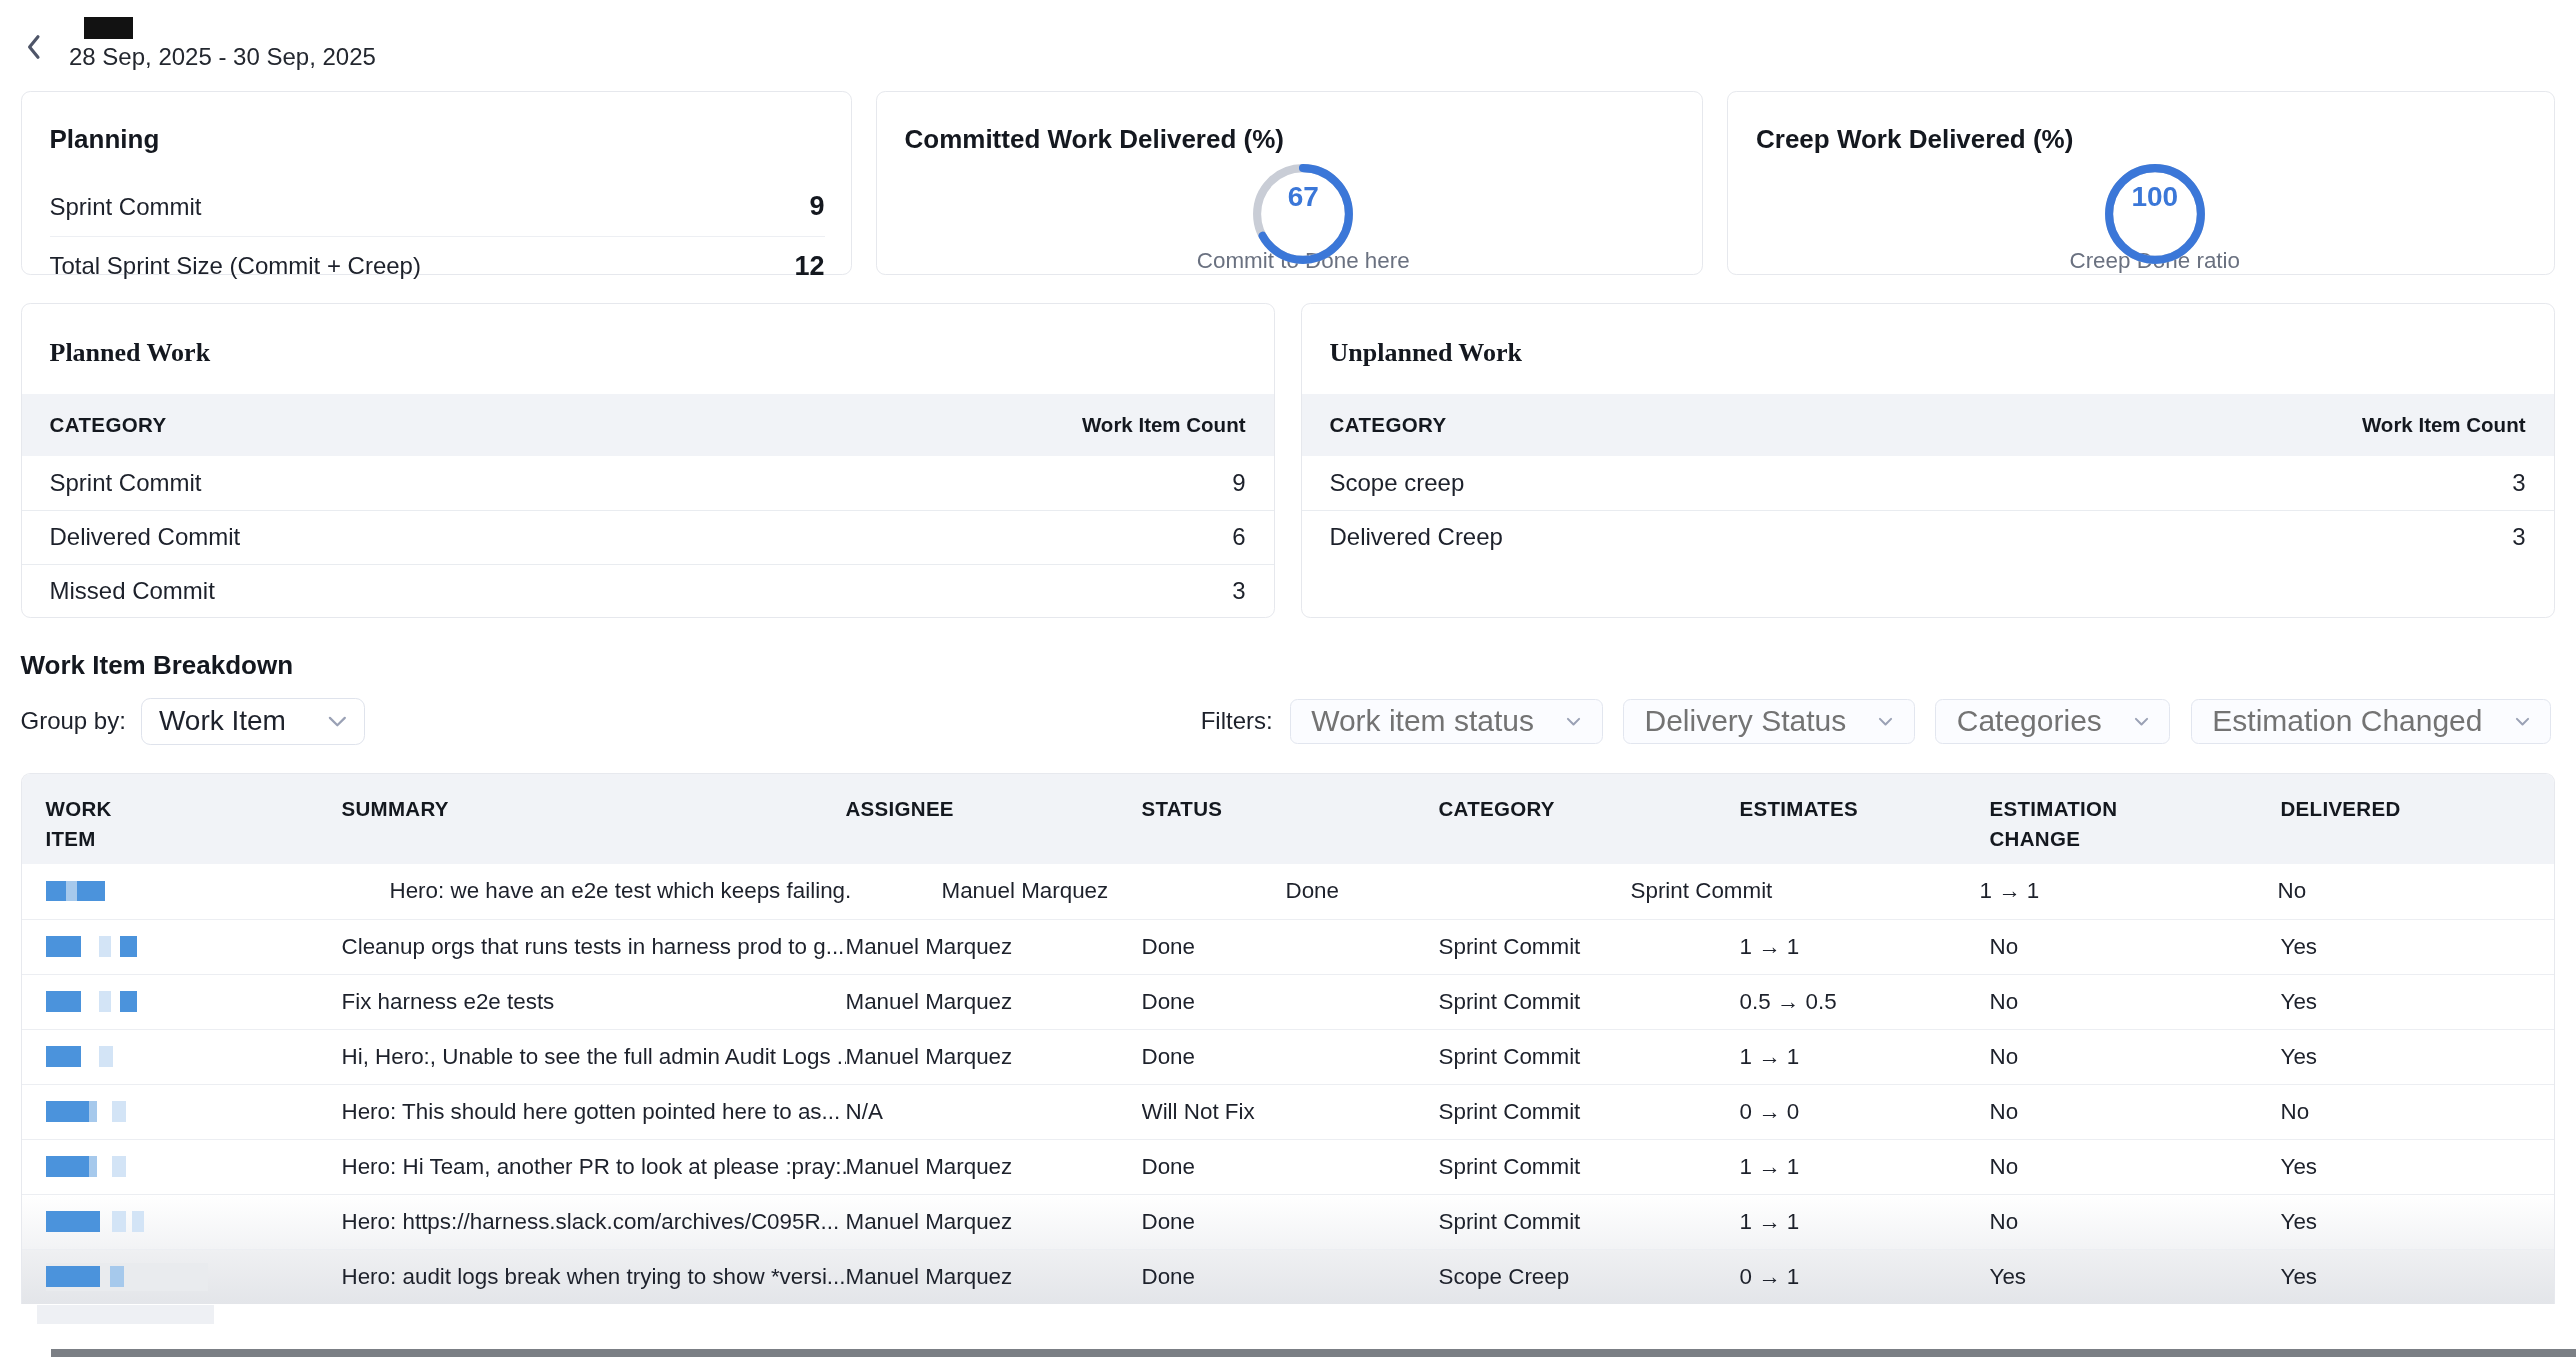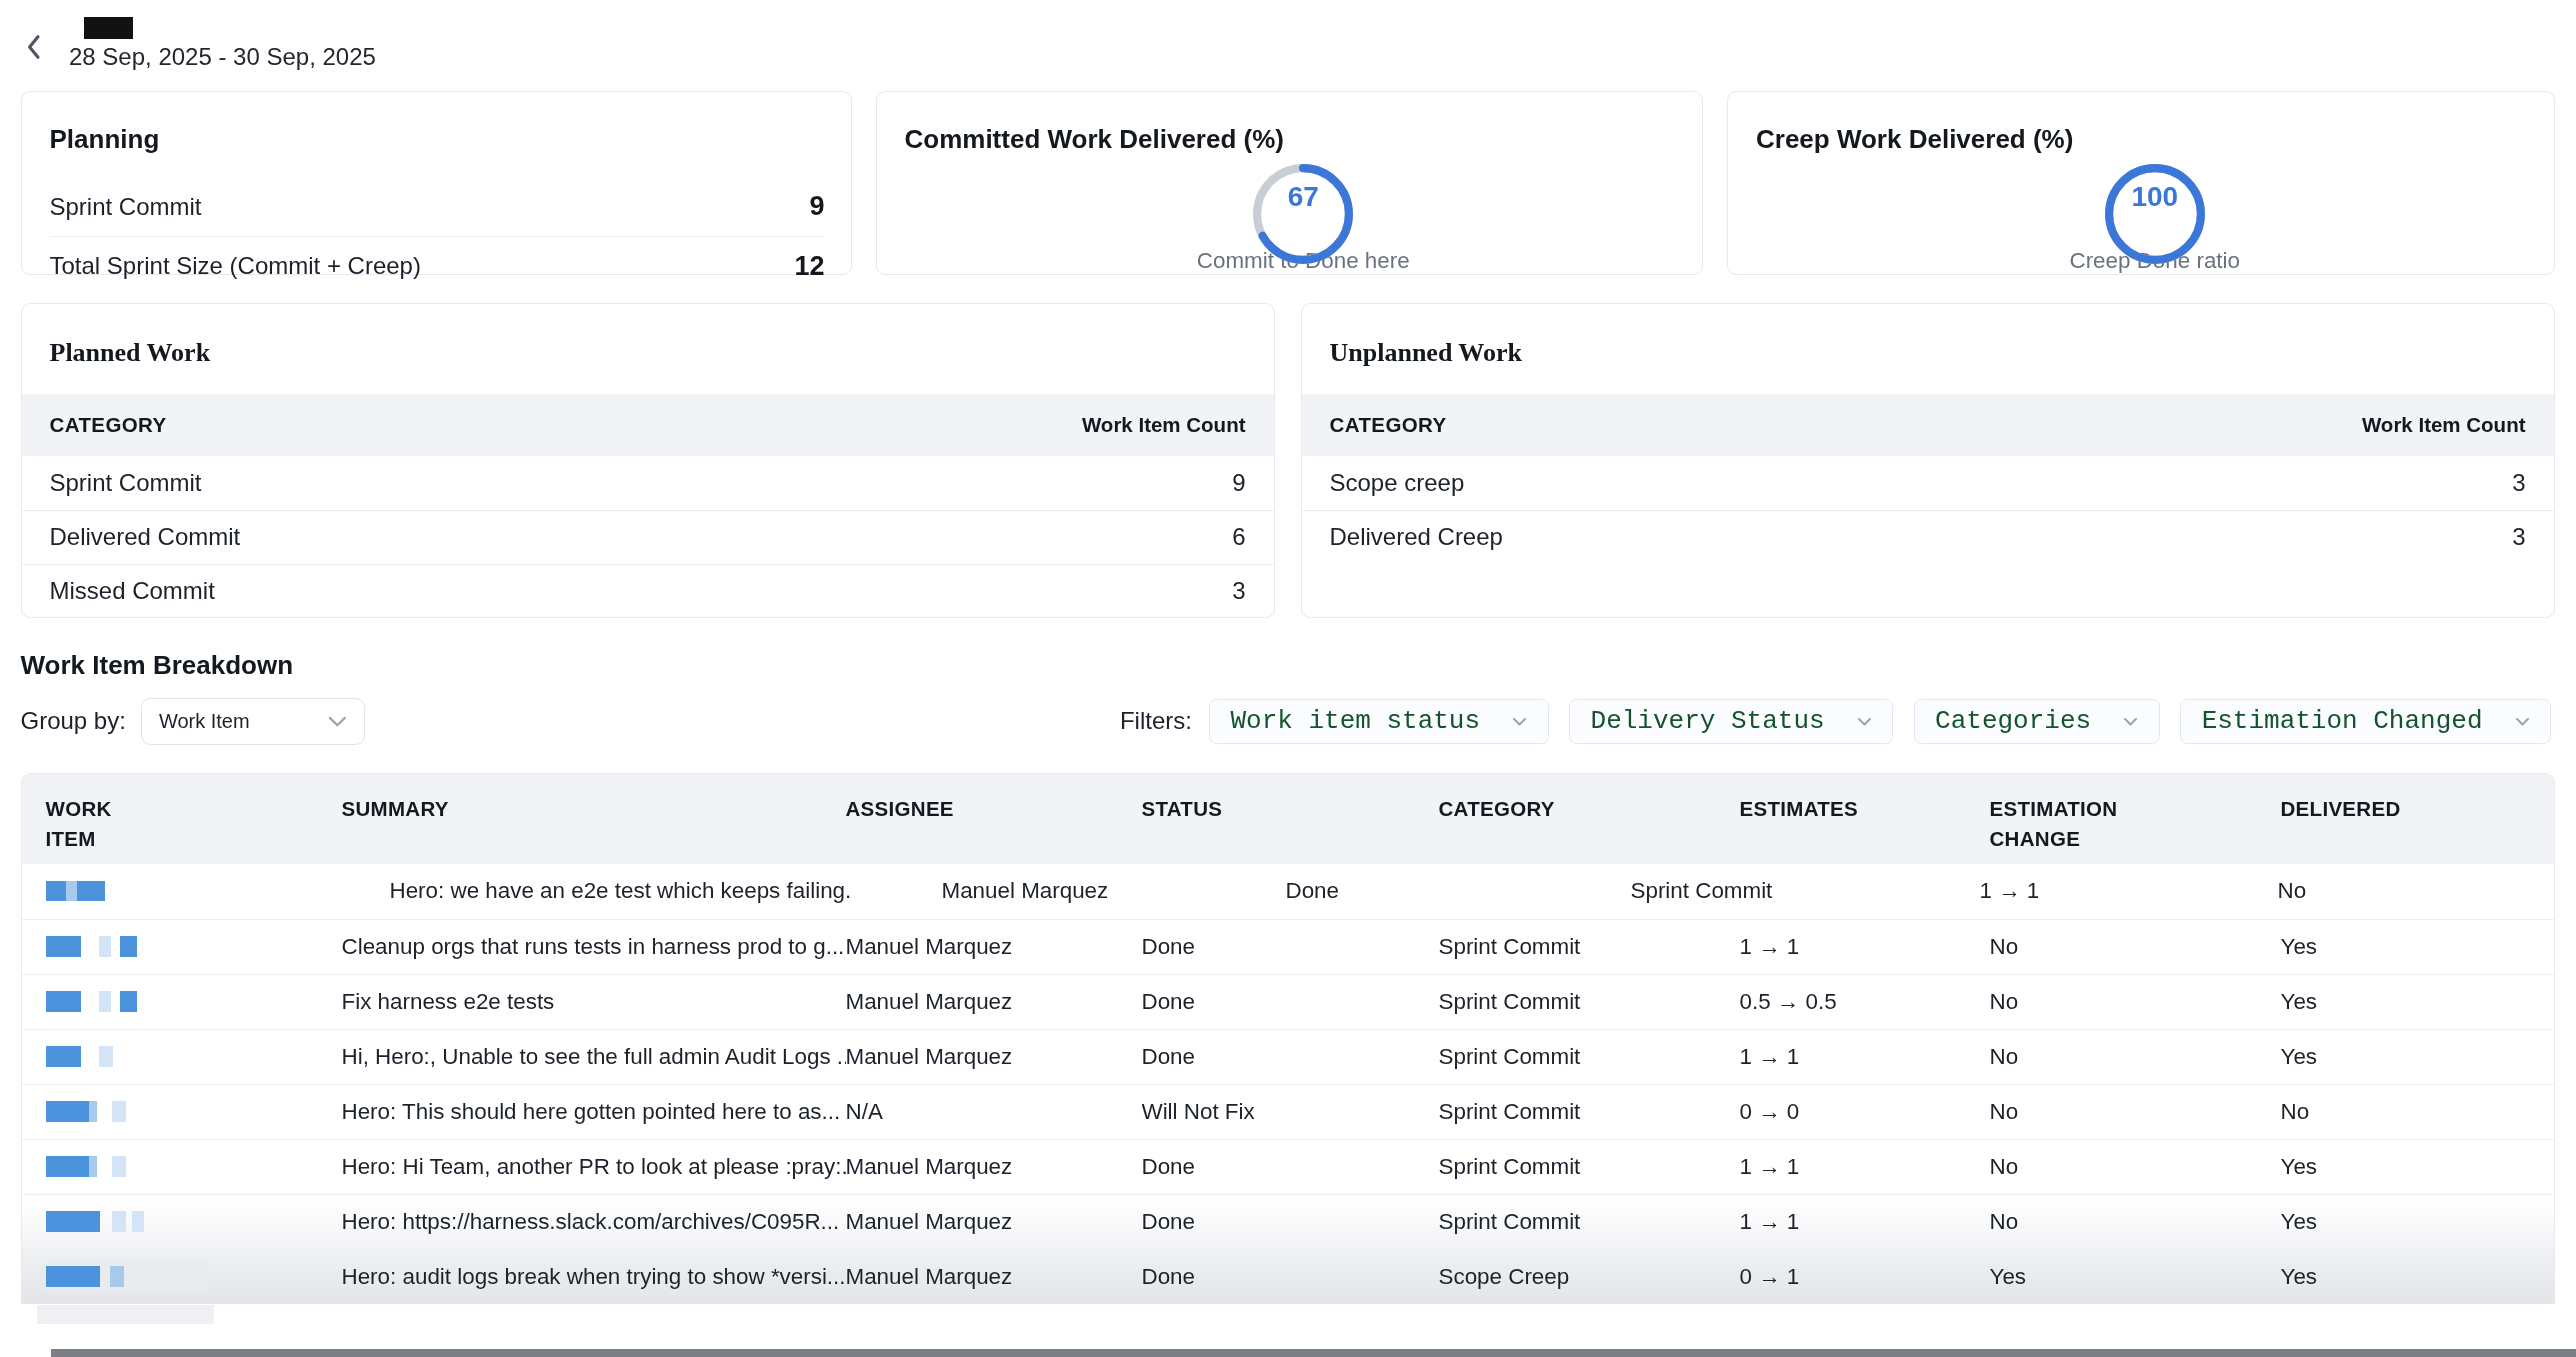--- a/index.html
+++ b/index.html
@@ -45,27 +45,27 @@
   .mini-row + .mini-row { border-top:0.9px solid #e9ecf0; margin:0; }
   .mini-row .v { font-size:24px; color:#1d212b; }
 
   
   .breakdown-title { margin:32px 0 0 20.5px; font-size:26px; font-weight:700; color:#14181f; }
   .controls { display:flex; align-items:center; margin:17px 25px 0 20.5px; }
   .groupby-label { font-size:24px; color:#1d212b; margin-right:15px; }
   .select-box { display:inline-flex; align-items:center; justify-content:space-between;
                 width:224px; height:47px; padding:0 17px; background:#fff;
                 border:0.9px solid #dfe3ec; border-radius:9.3px; cursor:pointer; }
-  .select-box .sel-text { font-size:20px; color:#1d212b; }
+  .select-box .sel-text { font-size:28px; color:#1d212b; }
   .spacer { flex:1; }
   .filters-label { font-size:24px; color:#1d212b; margin-right:17px; }
   .chips { display:flex; gap:20.5px; }
   .chip { display:inline-flex; align-items:center; height:45px; padding:0 20.5px;
           background:#fbfcff; border:0.9px solid #e2e6ef; border-radius:7.5px; cursor:pointer; }
-  .chip .chip-text { font-size:26px; color:#14532d; margin-right:32px;font-family:Liberation Mono, monospace; }
+  .chip .chip-text { font-size:30px; color:#737373; margin-right:32px; }
 
   
   .big-table { margin:28px 21.5px 0 20.5px; border:0.9px solid #e7e9ee; border-bottom:none;
                border-radius:9.3px 9.3px 0 0; overflow:hidden; position:relative; }
   .bt-grid { display:grid; grid-template-columns:296px 504px 296px 297px 301px 250px 291px 1fr; }
   .bt-header { background:#f1f3f7; height:90px; padding:20.5px 0 0 24px; }
   .bt-header .hcell { font-size:20.5px; font-weight:700; letter-spacing:0.3px; color:#14181f; line-height:1.45; padding-right:11.2px; }
   .bt-row { height:55px; align-items:center; padding-left:24px; border-top:0.9px solid #eceef2; cursor:pointer; }
   .bt-row:first-child { border-top:none;gap:48px; }
   .bt-row .cell { font-size:22.4px; color:#1d212b; white-space:nowrap; overflow:hidden; padding-right:13px; }

